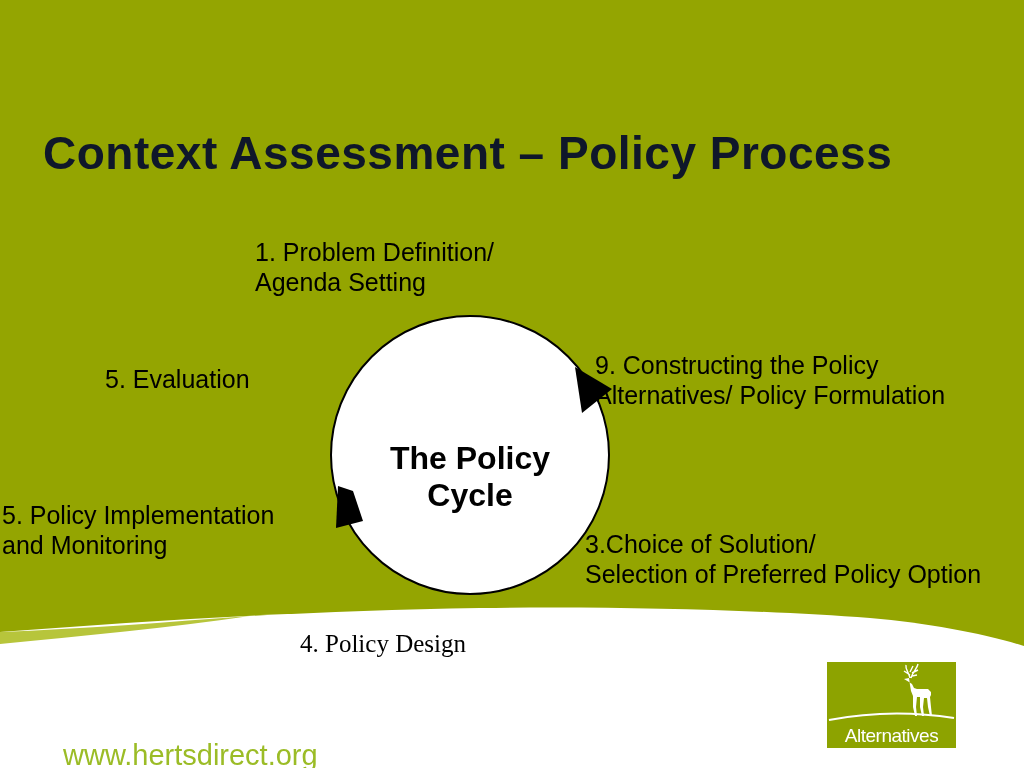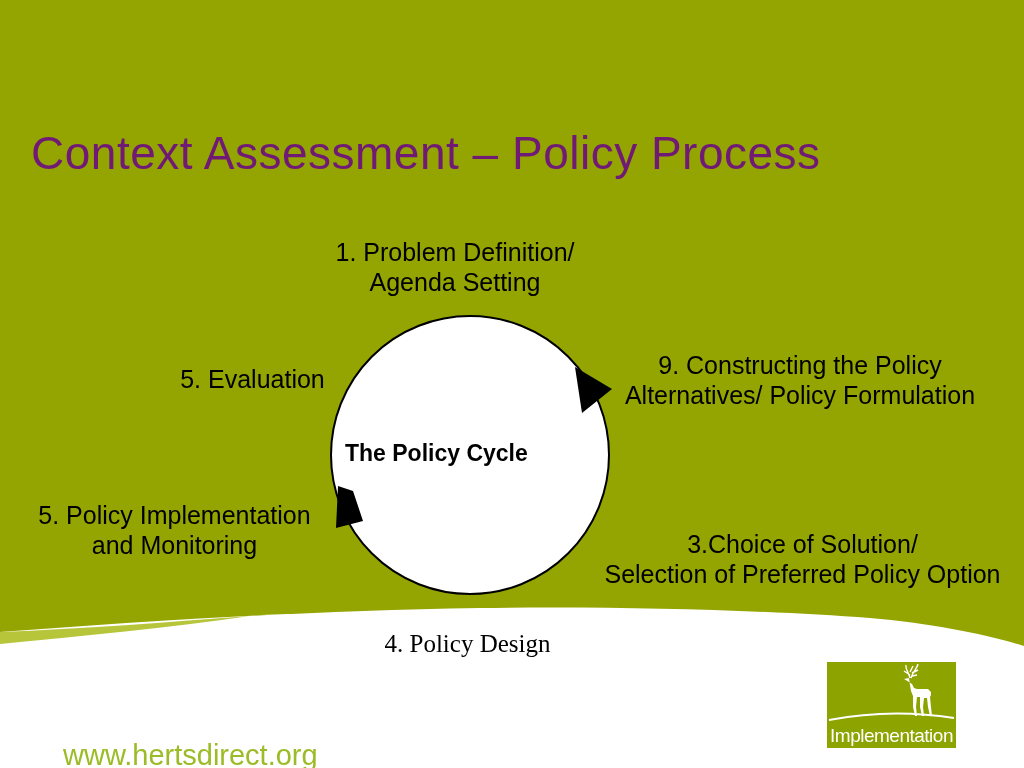--- a/index.html
+++ b/index.html
@@ -2,38 +2,38 @@
 <html><head>
 <meta charset="utf-8">
 <style>
   html,body { margin:0; padding:0; background:#555; }
   .slide {
     position:relative; width:1024px; height:768px; overflow:hidden;
     background:#94a501;
     font-family:"Liberation Sans", sans-serif;
   }
   .title {
-    position:absolute; left:31px; top:126px; width:950px;
-    font-size:46px; font-weight:400; color:#701a75; letter-spacing:0.5px;
+    position:absolute; left:43px; top:126px; width:950px;
+    font-size:46px; font-weight:700; color:#0f172a; letter-spacing:0.5px;
     white-space:nowrap;
   }
   .stage {
     position:absolute; color:#000; font-size:25px; line-height:30px;
-    text-align:center; white-space:pre-line;
+    white-space:pre-line;
   }
   .stage-1 { left:255px; top:237px; width:400px; }
   .stage-2 { left:595px; top:350px; width:410px; }
   .stage-3 { left:585px; top:500px; width:435px;margin-top:29px; }
   .stage-4 { left:300px; top:629px; width:335px; z-index:6;font-family:Liberation Serif, serif; }
   .stage-5 { left:2px;  top:500px; width:345px; }
   .stage-6 { left:105px; top:364px; width:295px; }
   .cycle-svg { position:absolute; left:328px; top:313px; width:284px; height:284px; z-index:3; }
   .cycle-center {
     position:absolute; left:345px; top:440px; width:250px; z-index:4;
-    text-align:left; font-size:23px; font-weight:bold; color:#000;
+    text-align:center; font-size:32px; font-weight:bold; color:#000;
   }
   .wave-svg { position:absolute; left:0; bottom:0; width:1024px; height:180px; z-index:5; }
   .footer-url {
     position:absolute; left:63px; top:691px; z-index:7;
     font-size:29px; color:#9bbc26;margin-top:48px;
   }
   .logo {
     position:absolute; left:827px; top:662px; width:129px; height:86px; z-index:7;
     background:#8da300;
   }
@@ -78,16 +78,16 @@
   <div class="footer-url">www.hertsdirect.org</div>
 
   <div class="logo">
     <svg class="logo-art" viewBox="0 0 129 86">
       <path d="M2,58 Q64,46 127,56" stroke="#ffffff" stroke-width="2" fill="none"></path>
       <g transform="translate(70,1)">
         <path d="M13 15 C12 9 8 7 9 2 M13 12 L7 8 M13 9 L16 3 M14 15 C16 8 20 6 21 1 M15 10 L21 7 M15 13 L20 12" stroke="#ffffff" stroke-width="1.4" fill="none"></path>
         <path d="M12 15 L7 16 L12 19 L15 21 L17 25 L20 26 L31 26 L34 29 L34 32 L33 34 L34 44 L35 53 L33 53 L31 44 L30 35 L27 35 L26 44 L27 53 L25 53 L23 44 L23 34 L20 34 L19 44 L20 53 L18 53 L16 44 L16 33 L14 28 L13 22 Z" fill="#ffffff"></path>
       </g>
     </svg>
-    <div class="logo-text">Implementation</div>
+    <div class="logo-text">Alternatives</div>
   </div>
 
 </div>
 
 </body></html>

